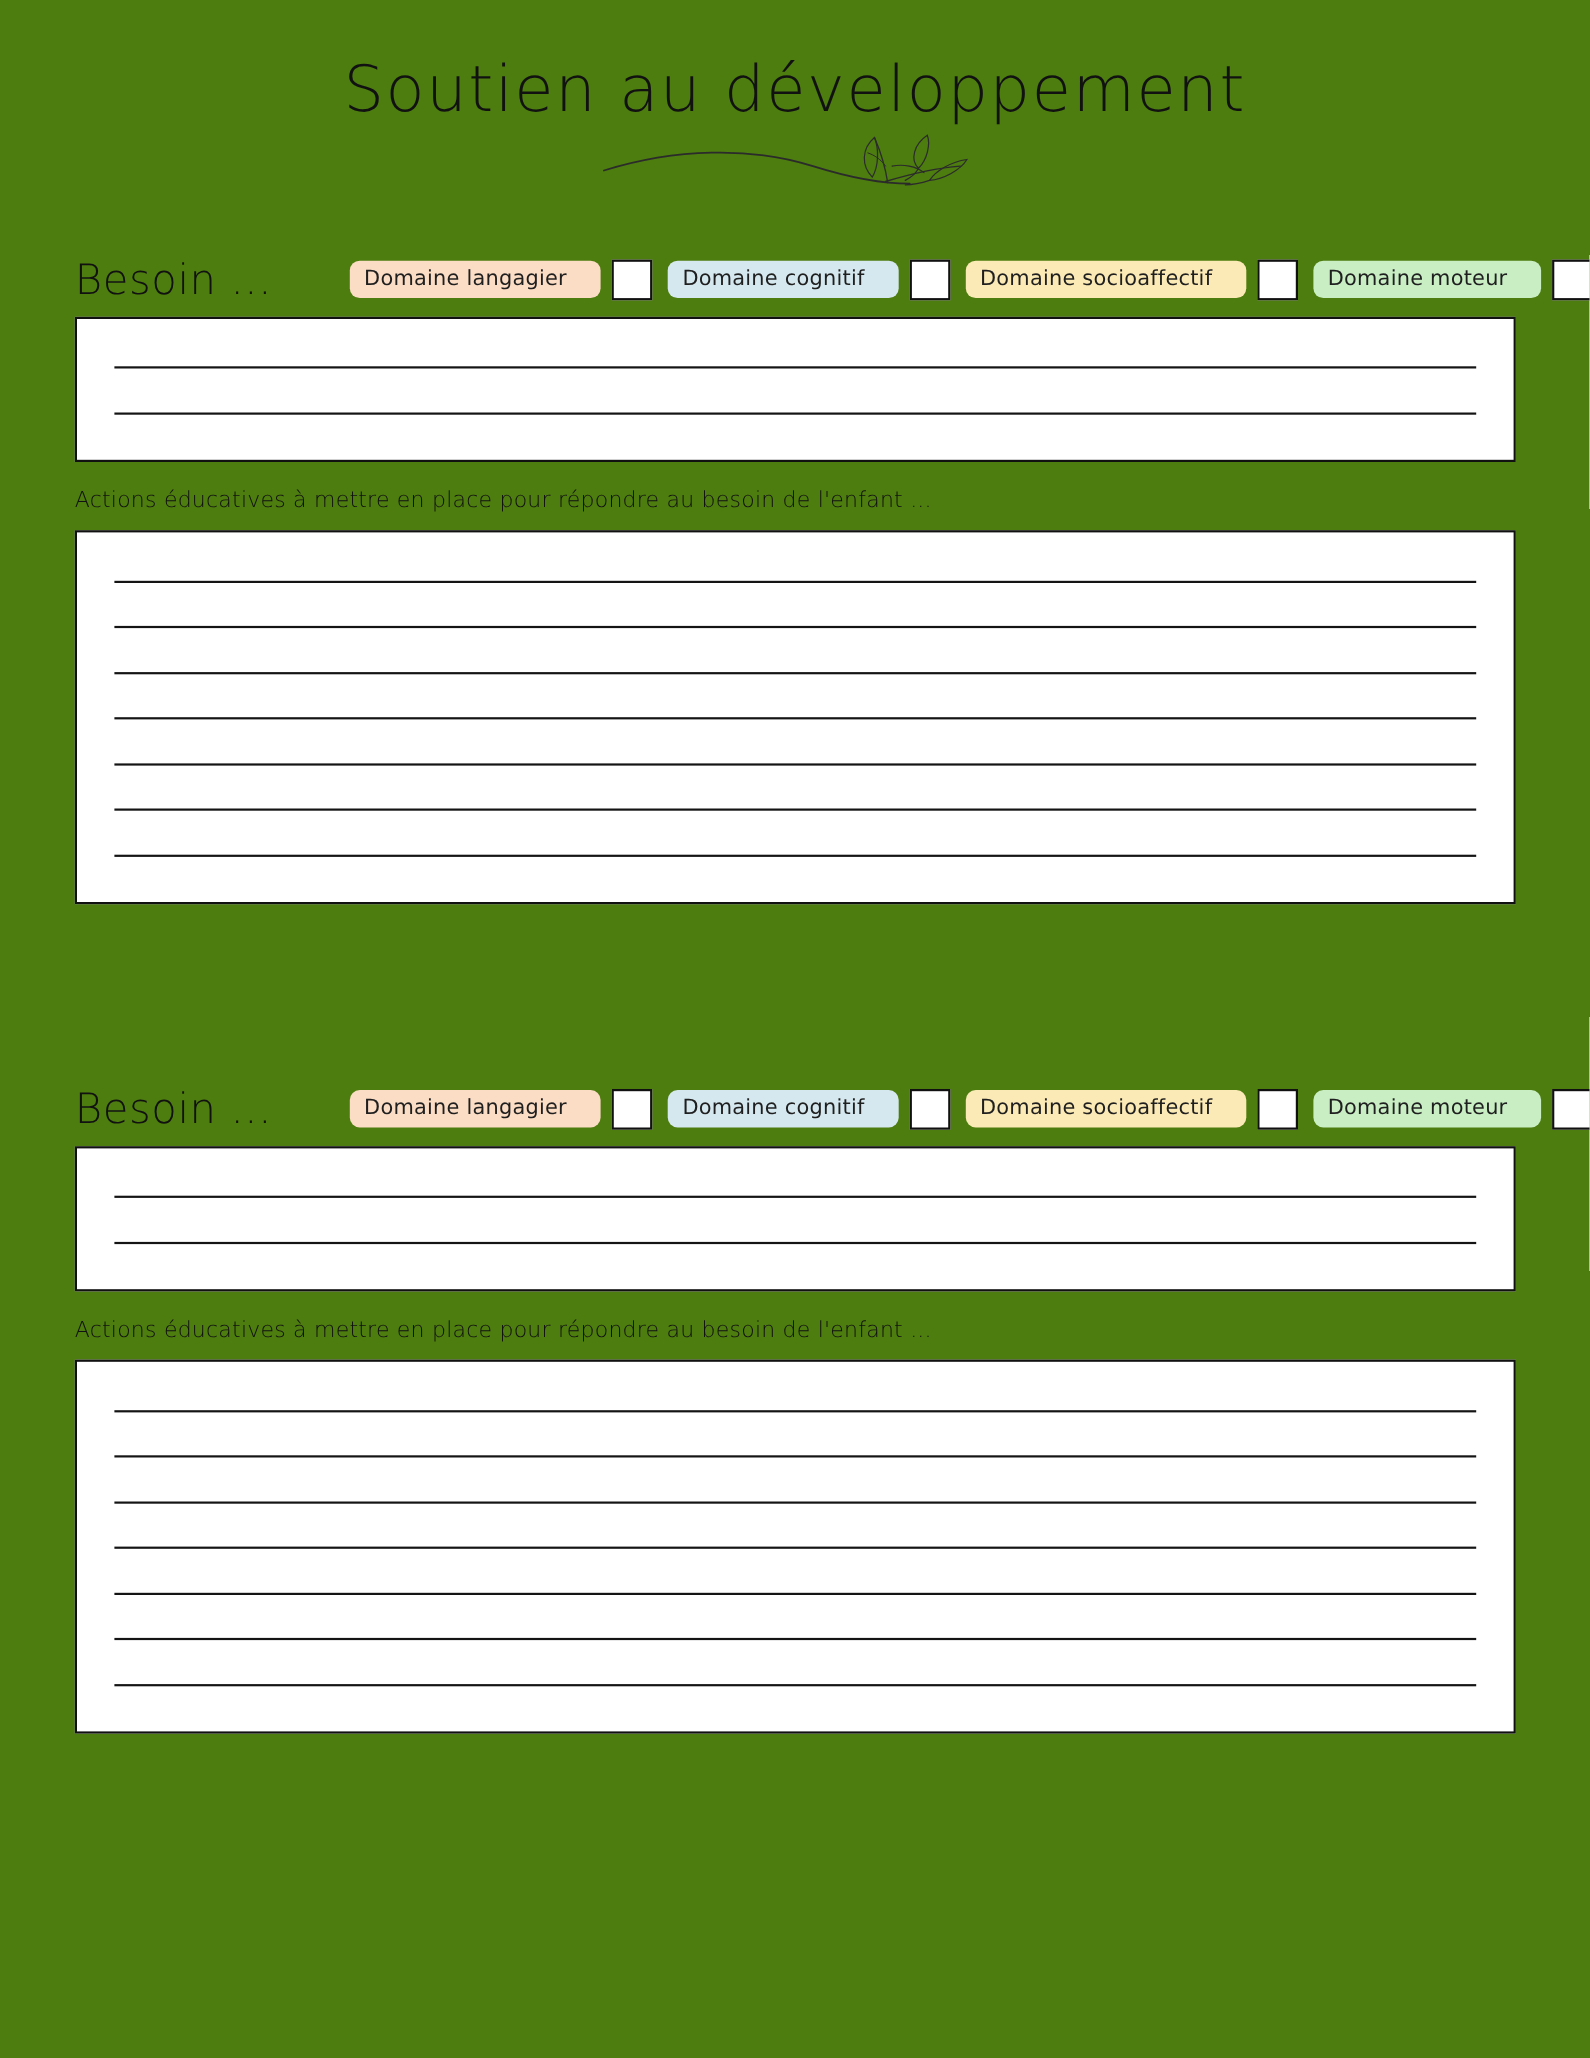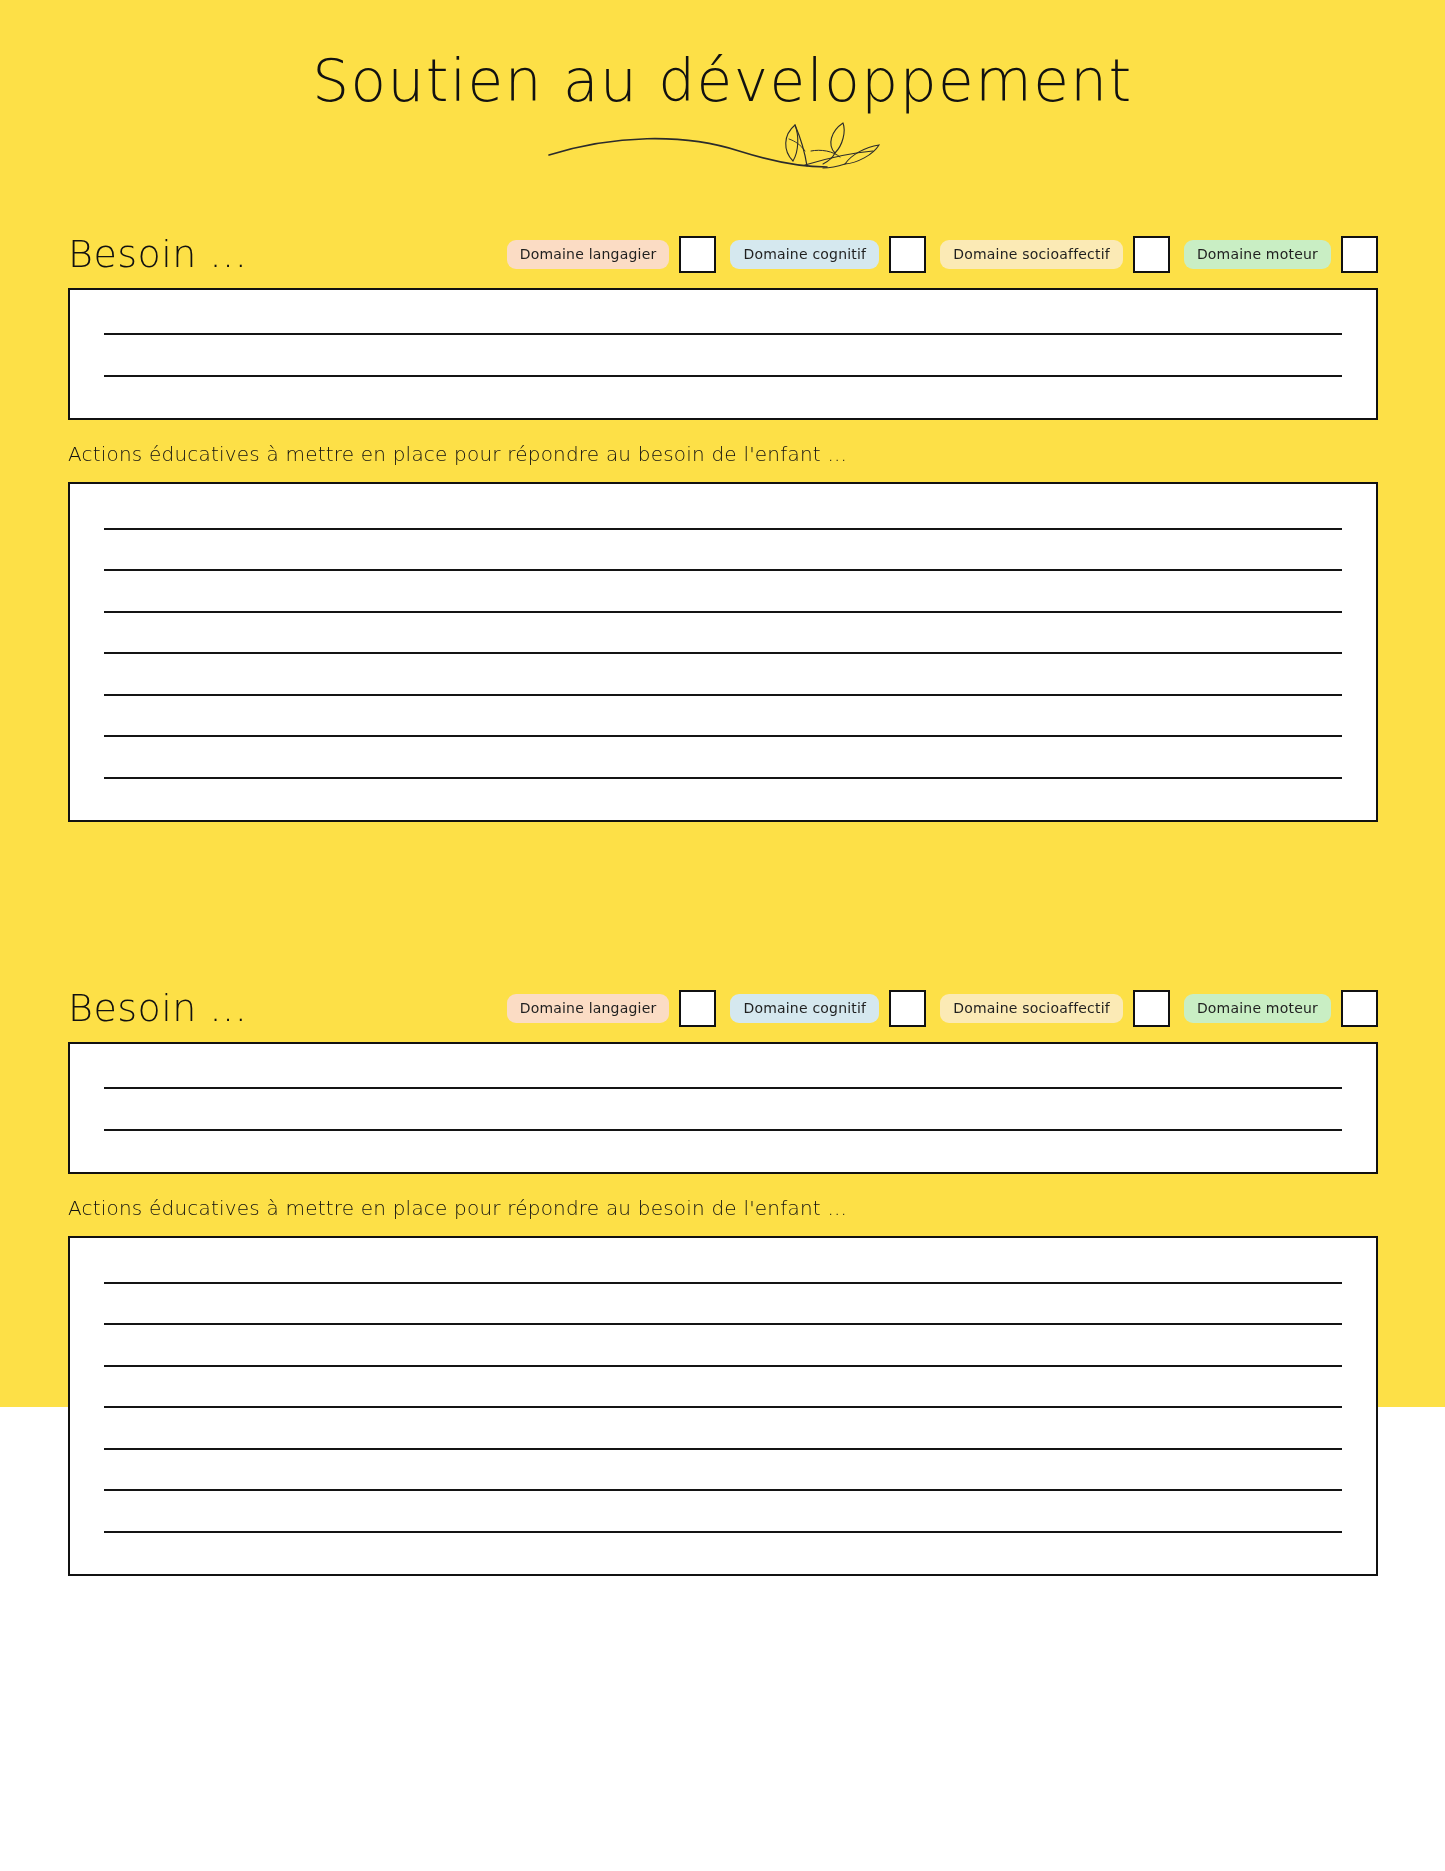--- a/index.html
+++ b/index.html
@@ -12,22 +12,22 @@
     height: 1871px;
     position: relative;
     font-family: "Liberation Sans", sans-serif;
     color: #1a1a1a;
     overflow: hidden;
   }
 
   .page {
     position: relative;
     width: 1445px;
-    height: 1407px;
-    background: #fde047;
+    height: 1871px;
+    background: #4d7c0f;
   }
 
   
   .title-block {
     position: absolute;
     top: 48px;
     left: 0;
     width: 1445px;
     text-align: center;
   }
@@ -78,23 +78,23 @@
     flex: 1 1 auto;
     justify-content: flex-end;
     gap: 0px;
   }
   .domain-item {
     display: flex;
     align-items: center;
   }
   .domain-tag {
     border-radius: 9px;
-    padding: 7px 13px 8px 13px;
-    font-family: "DejaVu Sans", sans-serif;
-    font-size: 14px;
+    padding: 7px 31px 8px 13px;
+    font-family: "DejaVu Sans", sans-serif;
+    font-size: 19px;
     font-weight: 400;
     color: #1f1f1f;
     letter-spacing: 0.2px;
     white-space: nowrap;
     line-height: 1;
   }
   .domain-box {
     width: 37px;
     height: 37px;
     border: 2.5px solid #111111;

